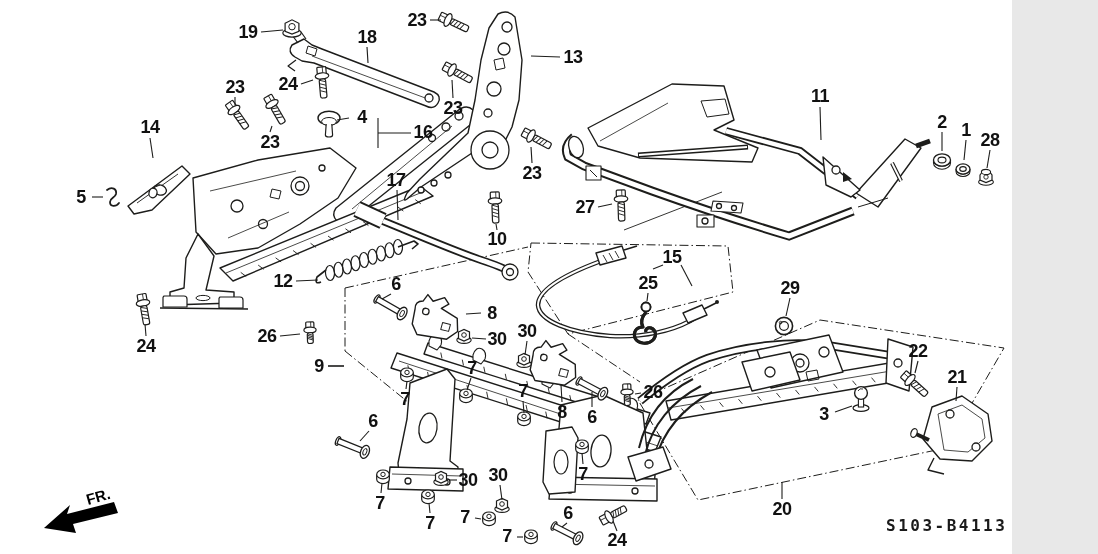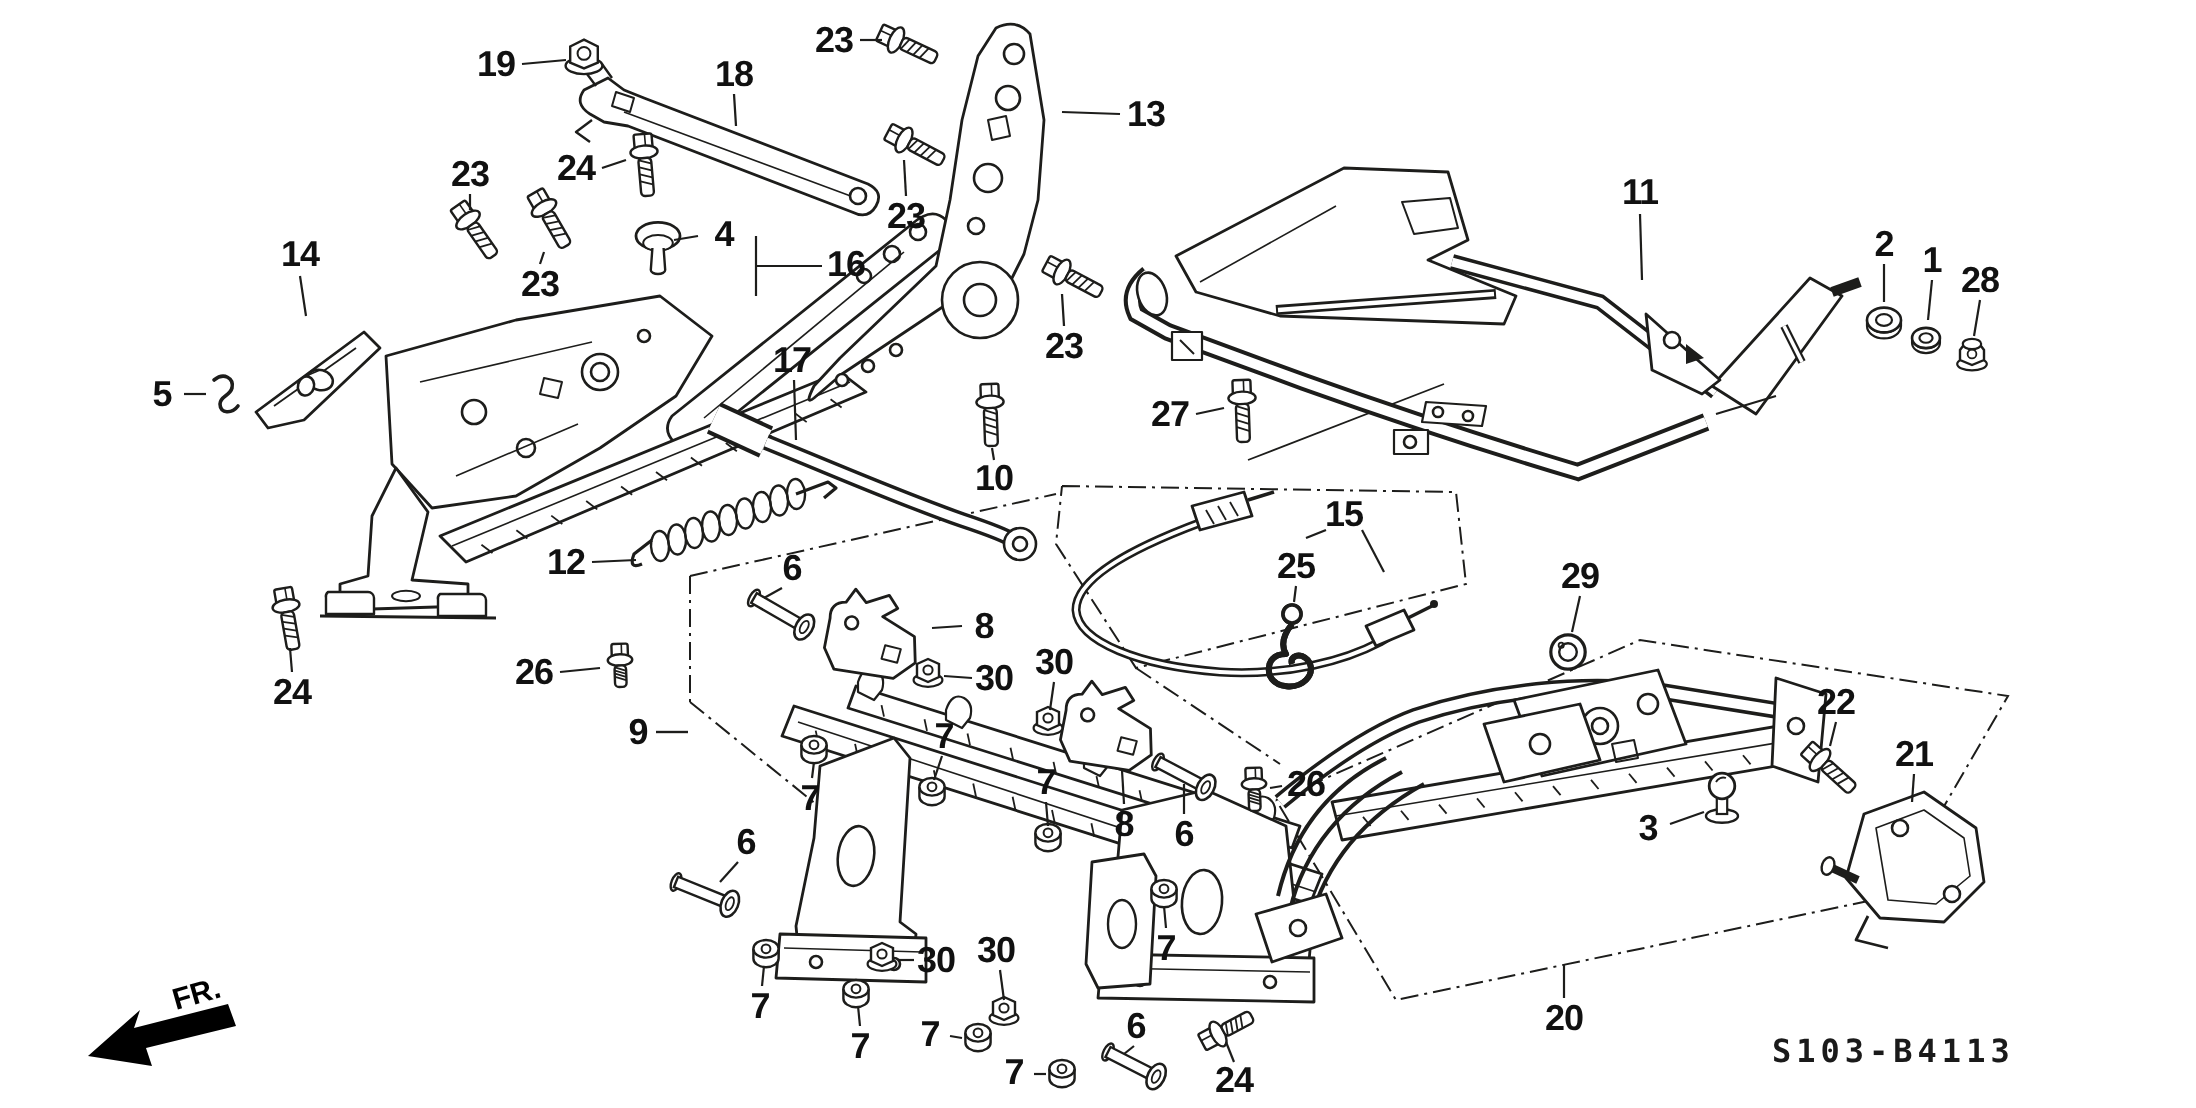--- a/index.html
+++ b/index.html
@@ -1,17 +1,17 @@
 <!DOCTYPE html>
 <html><head>
 <meta charset="utf-8">
 <style>
   html,body{margin:0;padding:0;background:#e8e8e8;}
   .stage{
-    position:relative;width:1098px;height:554px;background:#ffffff;
+    position:relative;width:1012px;height:554px;background:#ffffff;
     font-family:"Liberation Sans",sans-serif;overflow:hidden;
   }
   svg{position:absolute;left:0;top:0;}
   text{user-select:none;}
   .part-label{
     font-family:"Liberation Sans",sans-serif;
     font-weight:bold;font-size:18px;fill:#111;
     text-anchor:middle;letter-spacing:-0.5px;
   }
   .diagram-code{

